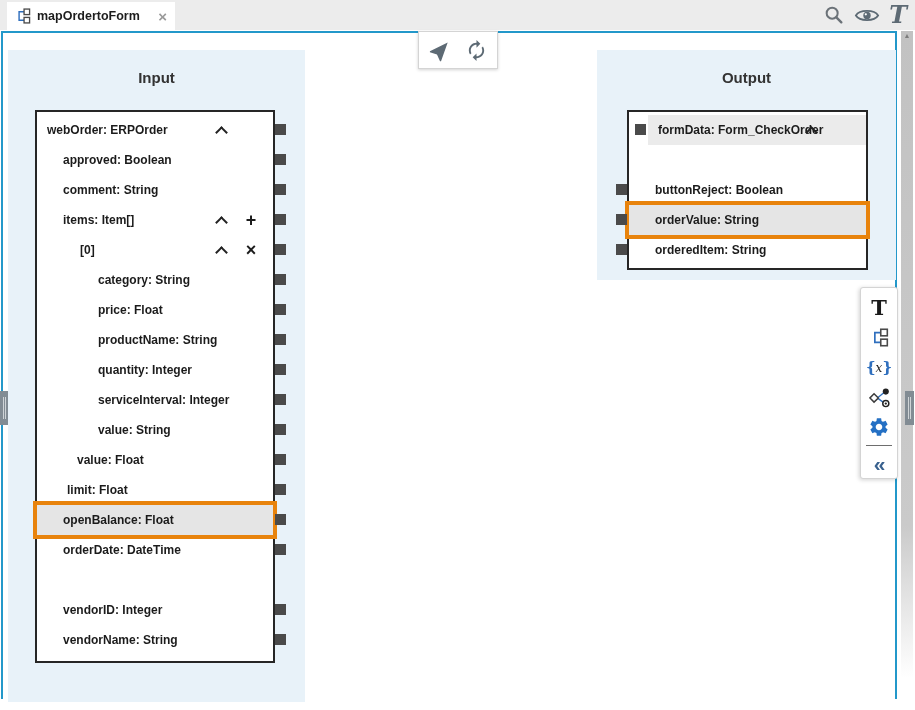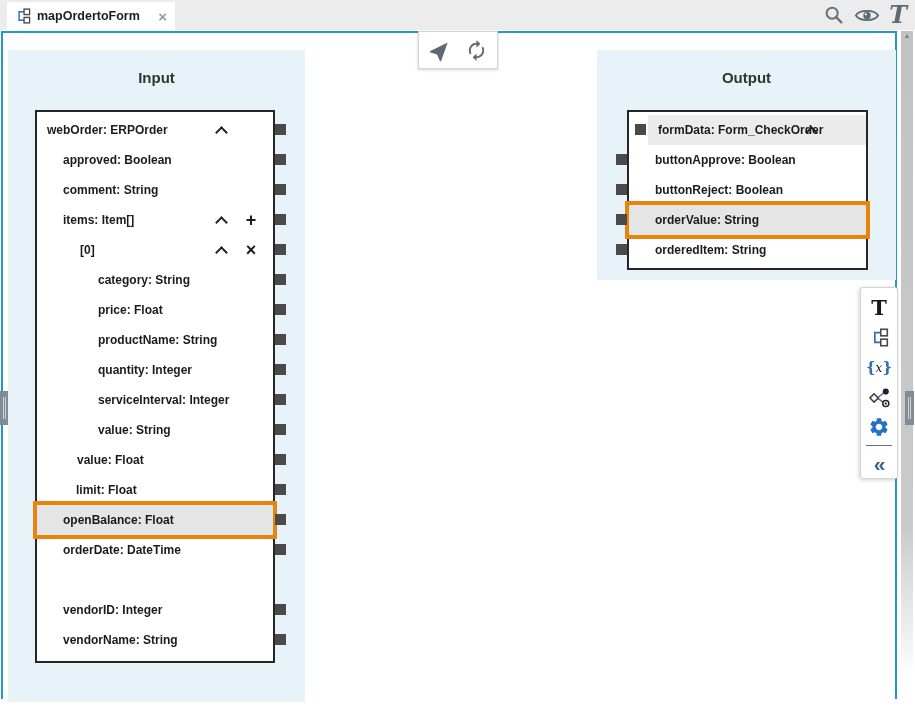--- a/index.html
+++ b/index.html
@@ -178,21 +178,21 @@
         </div>
         <div class="trow" style="top: 303px;">
           <span class="tlabel" style="padding-left: 61px;">value: String</span>
           <span class="port port-right"></span>
         </div>
         <div class="trow" style="top: 333px;">
           <span class="tlabel" style=" margin-left: 40px;">value: Float</span>
           <span class="port port-right"></span>
         </div>
         <div class="trow" style="top: 363px;">
-          <span class="tlabel" style="padding-left: 39px;">limit: Float</span>
+          <span class="tlabel" style="padding-left: 30px;">limit: Float</span>
           <span class="port port-right"></span>
         </div>
         <div class="trow hl" style="top: 393px;">
           <span class="tlabel" style="padding-left: 26px;">openBalance: Float</span>
           <span class="port port-right"></span>
         </div>
         <div class="trow" style="top: 423px;">
           <span class="tlabel" style="padding-left: 26px;">orderDate: DateTime</span>
           <span class="port port-right"></span>
         </div>
@@ -206,24 +206,20 @@
         </div>
       </div>
   </div>
 
   <div class="panel panel-output">
     <div class="panel-title">Output</div>
     <div class="tree-box" id="output-box">
         <div class="trow hdr" style="top: 3px; margin-left: 19px;">
           <span class="tlabel" style="padding-left: 10px;">formData: Form_CheckOrder</span>
           <span class="chev"></span>
-          <span class="port port-left"></span>
-        </div>
-        <div class="trow" style="top: 33px;">
-          <span class="tlabel" style="padding-left: 26px;">buttonApprove: Boolean</span>
           <span class="port port-left"></span>
         </div>
         <div class="trow" style="top: 63px;">
           <span class="tlabel" style="padding-left: 26px;">buttonReject: Boolean</span>
           <span class="port port-left"></span>
         </div>
         <div class="trow hl" style="top: 93px;">
           <span class="tlabel" style="padding-left: 26px;">orderValue: String</span>
           <span class="port port-left"></span>
         </div>

